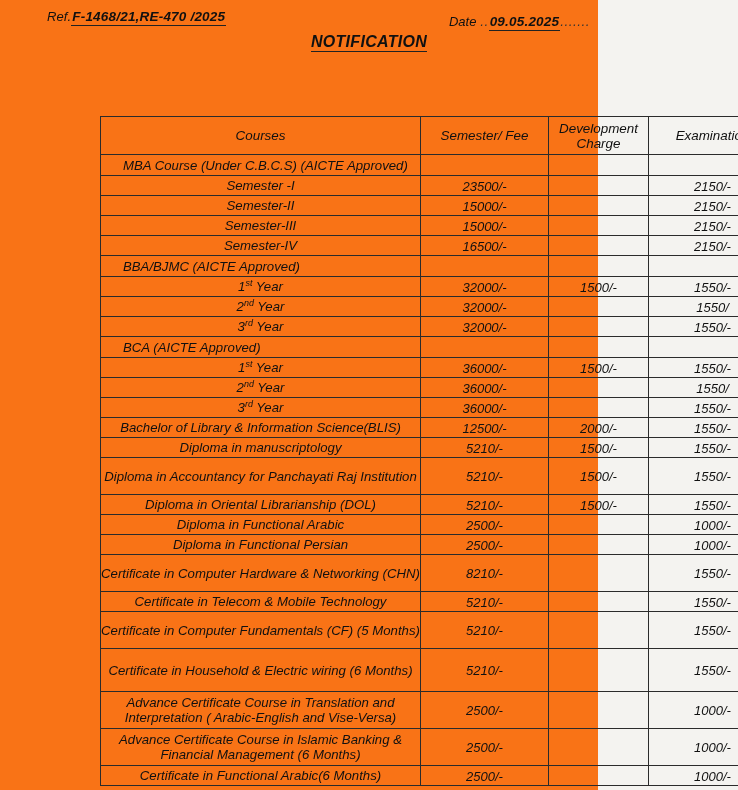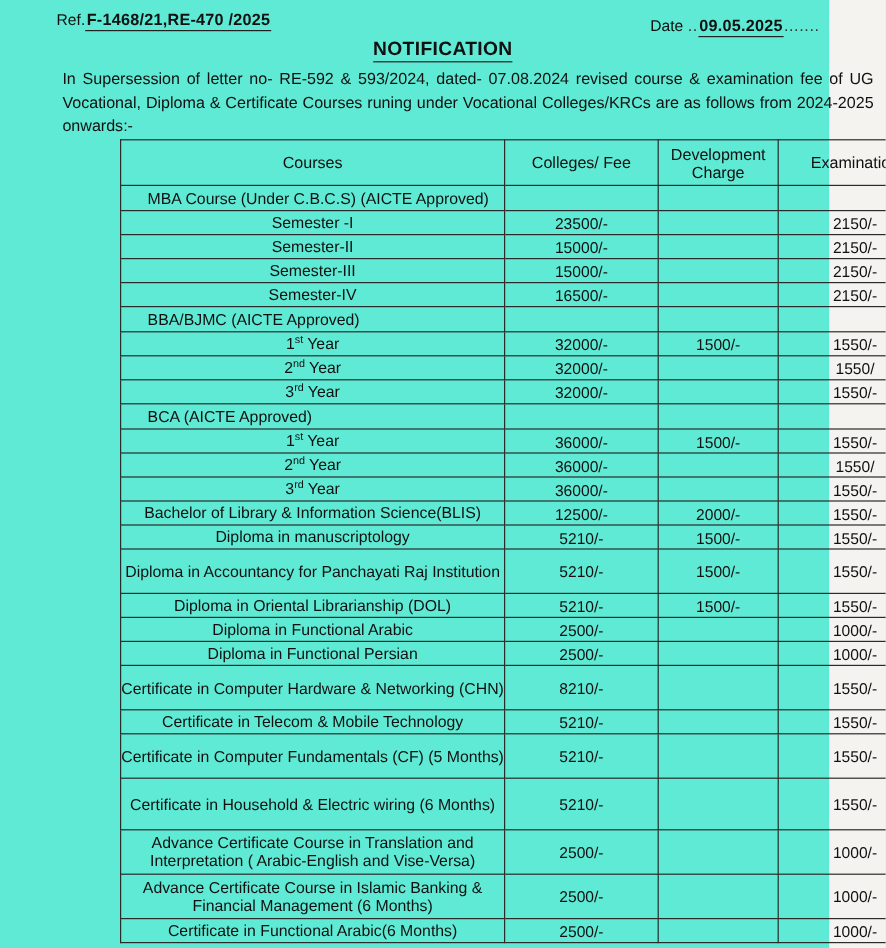--- a/index.html
+++ b/index.html
@@ -12,24 +12,25 @@
     width: 738px;
     height: 790px;
     overflow: hidden;
     font-family: "Liberation Sans", sans-serif;
     color: #111111;
     background: #f4f3f0;
     position: relative;
   }
   .page {
     position: relative;
-    width: 691px;
+    width: 598px;
     height: 790px;
-    background: #5eead4;
+    background: #f97316;
     box-sizing: border-box;
+    font-style: italic;
   }
 
   
   .hdr-row {
     position: relative;
     height: 30px;
   }
   .ref {
     position: absolute;
     left: 47px;
@@ -150,34 +151,33 @@
     <div class="datebox">
       <span class="lbl">Date</span>
       <span class="dots">..</span><span class="val">09.05.2025</span><span class="dots">.......</span>
     </div>
   </div>
 
   <div class="title">
     <span>NOTIFICATION</span>
   </div>
 
-  <div class="intro">In Supersession of letter no- RE-592 &amp; 593/2024, dated- 07.08.2024 revised course &amp; examination fee of  UG Vocational, Diploma &amp; Certificate Courses runing under Vocational Colleges/KRCs are as follows from 2024-2025 onwards:-</div>
 
   <div class="tbl-wrap">
     <table class="fees">
       <colgroup>
         <col class="c-course">
           <col class="c-adm">
           <col class="c-dev">
           <col class="c-exam">
       </colgroup>
       <thead>
         <tr>
           <th>Courses</th>
-          <th>Colleges/ Fee</th>
+          <th>Semester/ Fee</th>
           <th>Development Charge</th>
           <th>Examination</th>
         </tr>
       </thead>
       <tbody id="fee-body">
           <tr class="hdrgrp">
             <td class="course left">MBA Course (Under C.B.C.S) (AICTE Approved)</td>
             <td class="num"></td>
             <td class="num"></td>
             <td class="num"></td>

